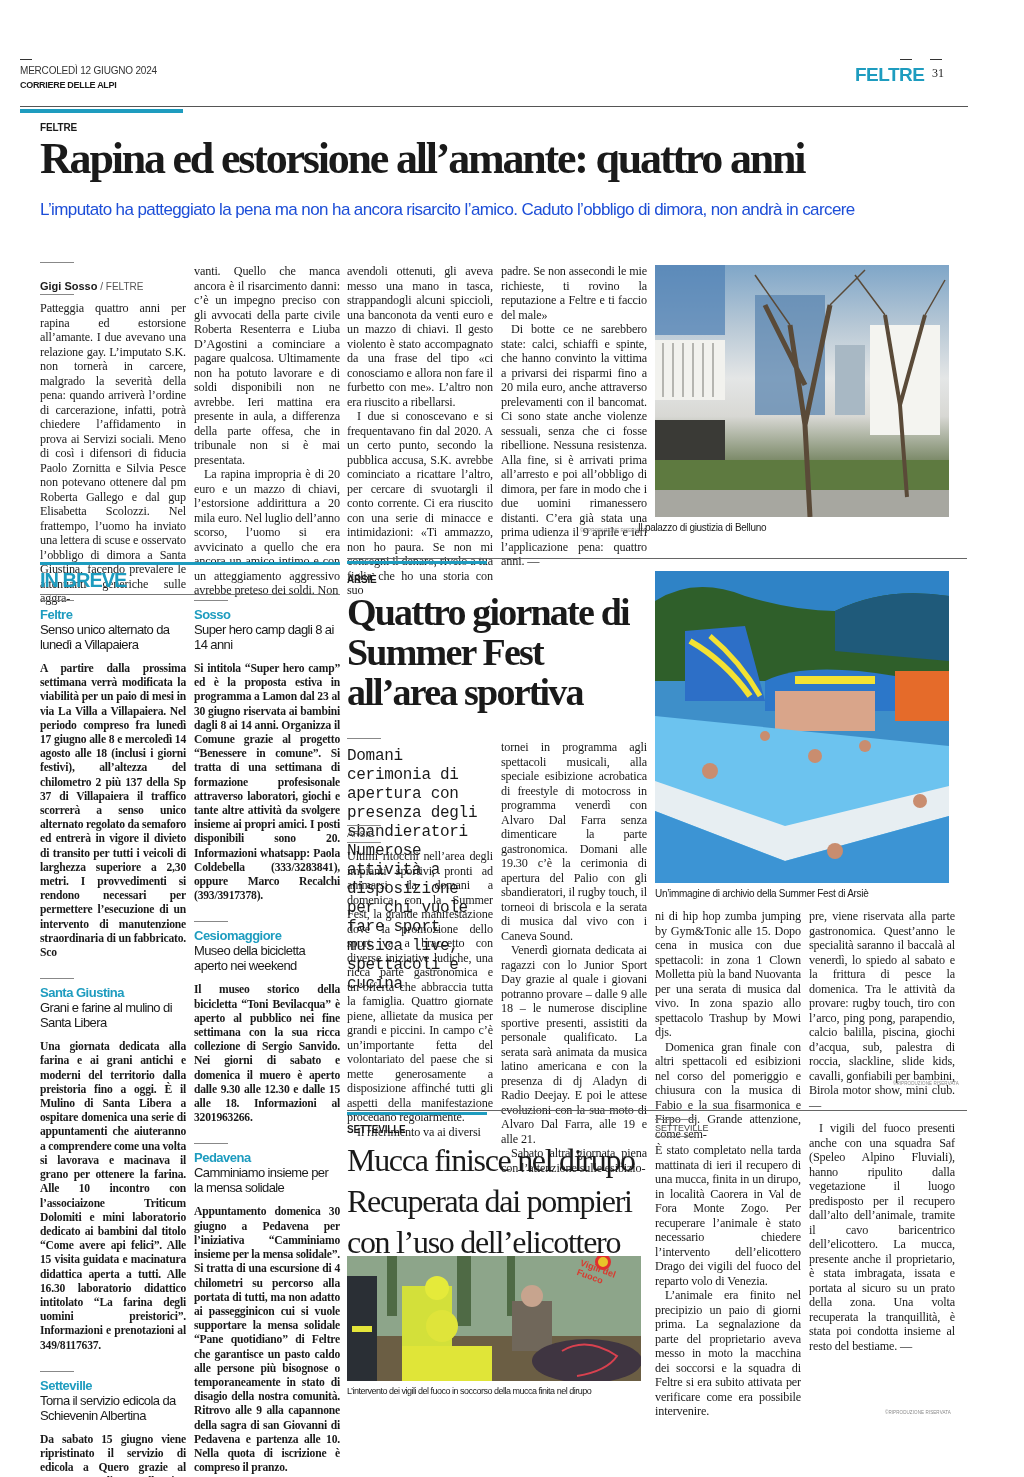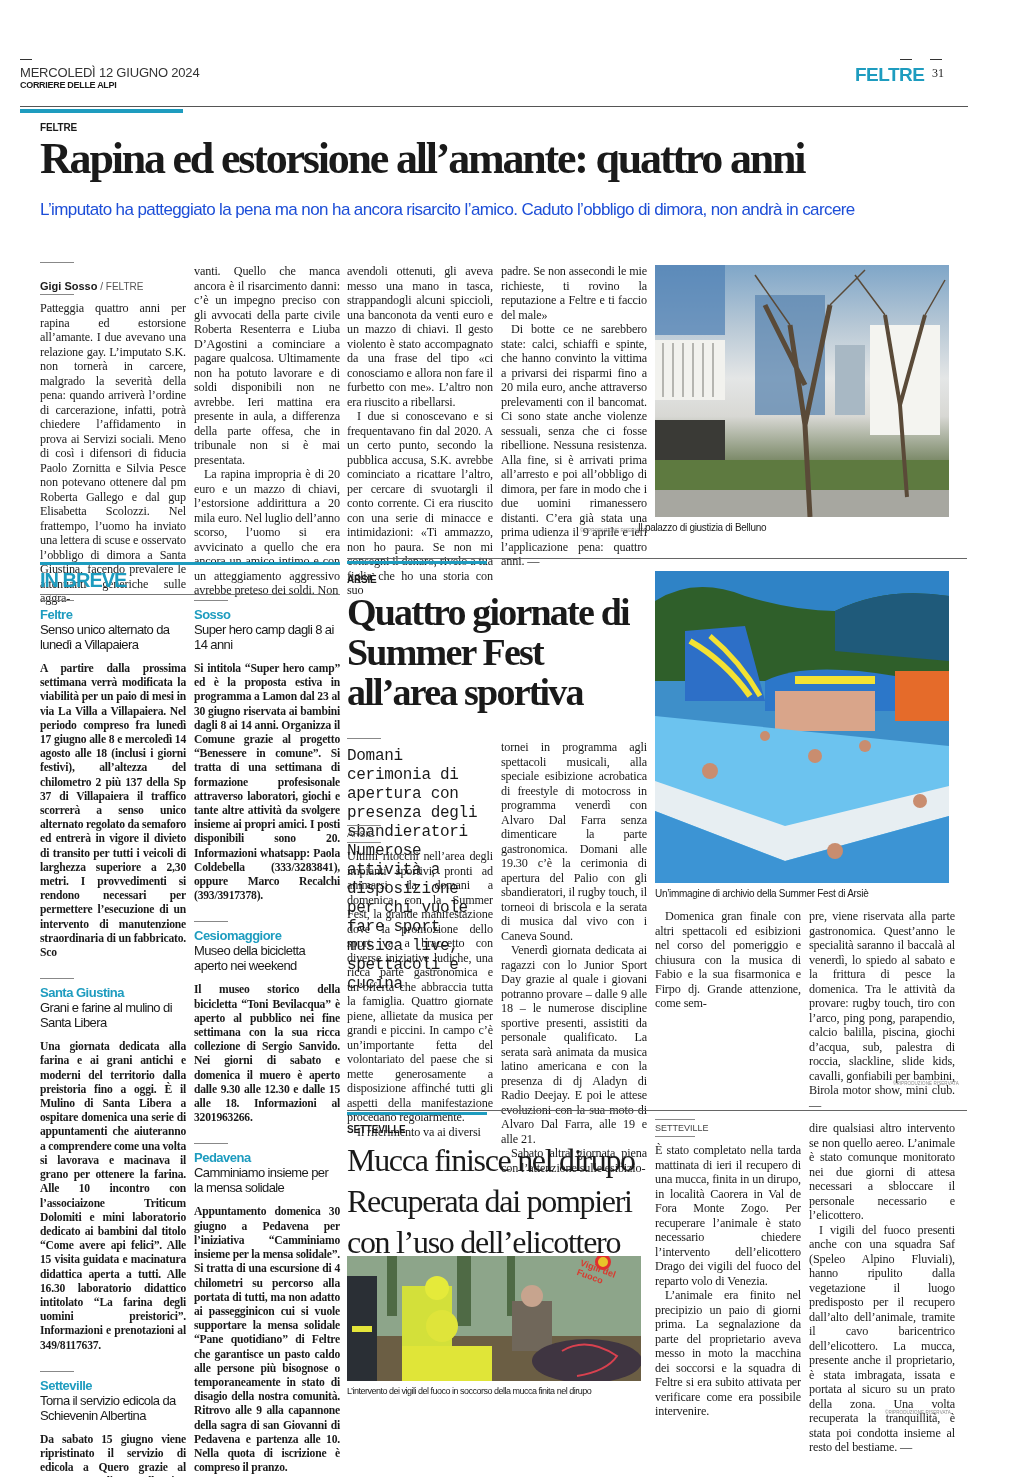--- a/index.html
+++ b/index.html
@@ -4,21 +4,21 @@
 <style>
 *{box-sizing:border-box;margin:0;padding:0}
 body{width:1024px;height:1477px;background:#fff;position:relative;overflow:hidden;color:#1a1a1a;font-family:"DejaVu Serif",serif}
 .abs{position:absolute}
 .sans{font-family:"Liberation Sans",sans-serif}
 .serif{font-family:"Liberation Serif",serif}
 .teal{color:#1e9cbf}
 .tealbar{background:#1e9cbf}
 .rule{background:#555;height:1px}
 .shortrule{background:#888;height:1px;width:34px}
-.hdr-date{font-size:13px;letter-spacing:-0.2px;color:#333}
+.hdr-date{font-size:10px;letter-spacing:-0.2px;color:#333}
 .hdr-pub{font-size:9px;font-weight:bold;letter-spacing:-0.3px}
 .kicker{font-size:10px;font-weight:bold;letter-spacing:-0.2px}
 .h1{font-family:"Liberation Serif",serif;font-weight:bold;font-size:44px;letter-spacing:-2.2px;line-height:46px;white-space:nowrap}
 .deck{font-family:"Liberation Sans",sans-serif;font-size:17px;color:#1d4ed8;letter-spacing:-0.6px;white-space:nowrap}
 .col{font-family:"Liberation Serif",serif;font-size:12.2px;line-height:14.5px;text-align:justify;hyphens:manual;letter-spacing:-0.15px}
 .col p{text-indent:10px}
 .col p.first{text-indent:0}
 .byline{font-family:"Liberation Sans",sans-serif;font-size:10px}
 .byline b{font-size:11px}
 .caption{font-family:"Liberation Sans",sans-serif;font-size:10px;letter-spacing:-0.3px;white-space:nowrap}
@@ -187,20 +187,21 @@
         <circle cx="160" cy="185" r="7"></circle>
         <circle cx="180" cy="280" r="8"></circle>
         <circle cx="265" cy="230" r="7"></circle>
         <circle cx="110" cy="165" r="5"></circle>
         <circle cx="210" cy="175" r="6"></circle>
     </g>
   </svg>
 </div>
 <div class="abs caption" style="left:655px;top:888px">Un’immagine di archivio della Summer Fest di Arsiè</div>
 <div class="abs col" style="left:655px;top:909px;width:146px">
+  <p class="first">ni di hip hop zumba jumping by Gym&amp;Tonic alle 15. Dopo cena in musica con due spettacoli: in zona 1 Clown Molletta più la band Nuovanta per una serata di musica dal vivo. In zona spazio allo spettacolo Trashup by Mowi djs.</p>
   <p>Domenica gran finale con altri spettacoli ed esibizioni nel corso del pomeriggio e chiusura con la musica di Fabio e la sua fisarmonica e Firpo dj. Grande attenzione, come sem-</p>
 </div>
 <div class="abs col" style="left:809px;top:909px;width:146px">
   <p class="first">pre, viene riservata alla parte gastronomica. Quest’anno le specialità saranno il baccalà al venerdì, lo spiedo al sabato e la frittura di pesce la domenica. Tra le attività da provare: rugby touch, tiro con l’arco, ping pong, parapendio, calcio balilla, piscina, giochi d’acqua, sub, palestra di roccia, slackline, slide kids, cavalli, gonfiabili per bambini, Birola motor show, mini club. —</p>
 </div>
 <div class="abs copy" style="left:893px;top:1081px">©RIPRODUZIONE RISERVATA</div>
 
 <div class="abs" style="left:347px;top:1110px;width:620px;height:1px;background:#666"></div>
 <div class="abs tealbar" style="left:347px;top:1112px;width:140px;height:3px"></div>
 <div class="abs sans kicker" style="left:347px;top:1124px">SETTEVILLE</div>
@@ -232,16 +233,15 @@
 <div class="abs caption" style="left:347px;top:1386px;font-size:9px;letter-spacing:-0.5px">L’intervento dei vigili del fuoco in soccorso della mucca finita nel dirupo</div>
 
 <div class="abs" style="left:655px;top:1119px;width:146px">
   <div class="smallkicker" style="margin-bottom:6px;width:40px">SETTEVILLE</div>
   <div class="col">
     <p class="first">È stato completato nella tarda mattinata di ieri il recupero di una mucca, finita in un dirupo, in località Caorera in Val de Fora Monte Zogo. Per recuperare l’animale è stato necessario chiedere l’intervento dell’elicottero Drago dei vigili del fuoco del reparto volo di Venezia.</p>
     <p>L’animale era finito nel precipizio un paio di giorni prima. La segnalazione da parte del proprietario aveva messo in moto la macchina dei soccorsi e la squadra di Feltre si era subito attivata per verificare come era possibile intervenire.</p>
   </div>
 </div>
 <div class="abs col" style="left:809px;top:1121px;width:146px">
-  <p class="first">dire qualsiasi altro intervento se non quello aereo. L’animale è stato comunque monitorato nei due giorni di attesa necessari a sbloccare il personale necessario e l’elicottero.</p>
   <p>I vigili del fuoco presenti anche con una squadra Saf (Speleo Alpino Fluviali), hanno ripulito dalla vegetazione il luogo predisposto per il recupero dall’alto dell’animale, tramite il cavo baricentrico dell’elicottero. La mucca, presente anche il proprietario, è stata imbragata, issata e portata al sicuro su un prato della zona. Una volta recuperata la tranquillità, è stata poi condotta insieme al resto del bestiame. —</p>
 </div>
 <div class="abs copy" style="left:885px;top:1410px">©RIPRODUZIONE RISERVATA</div>
 
 </body></html>

